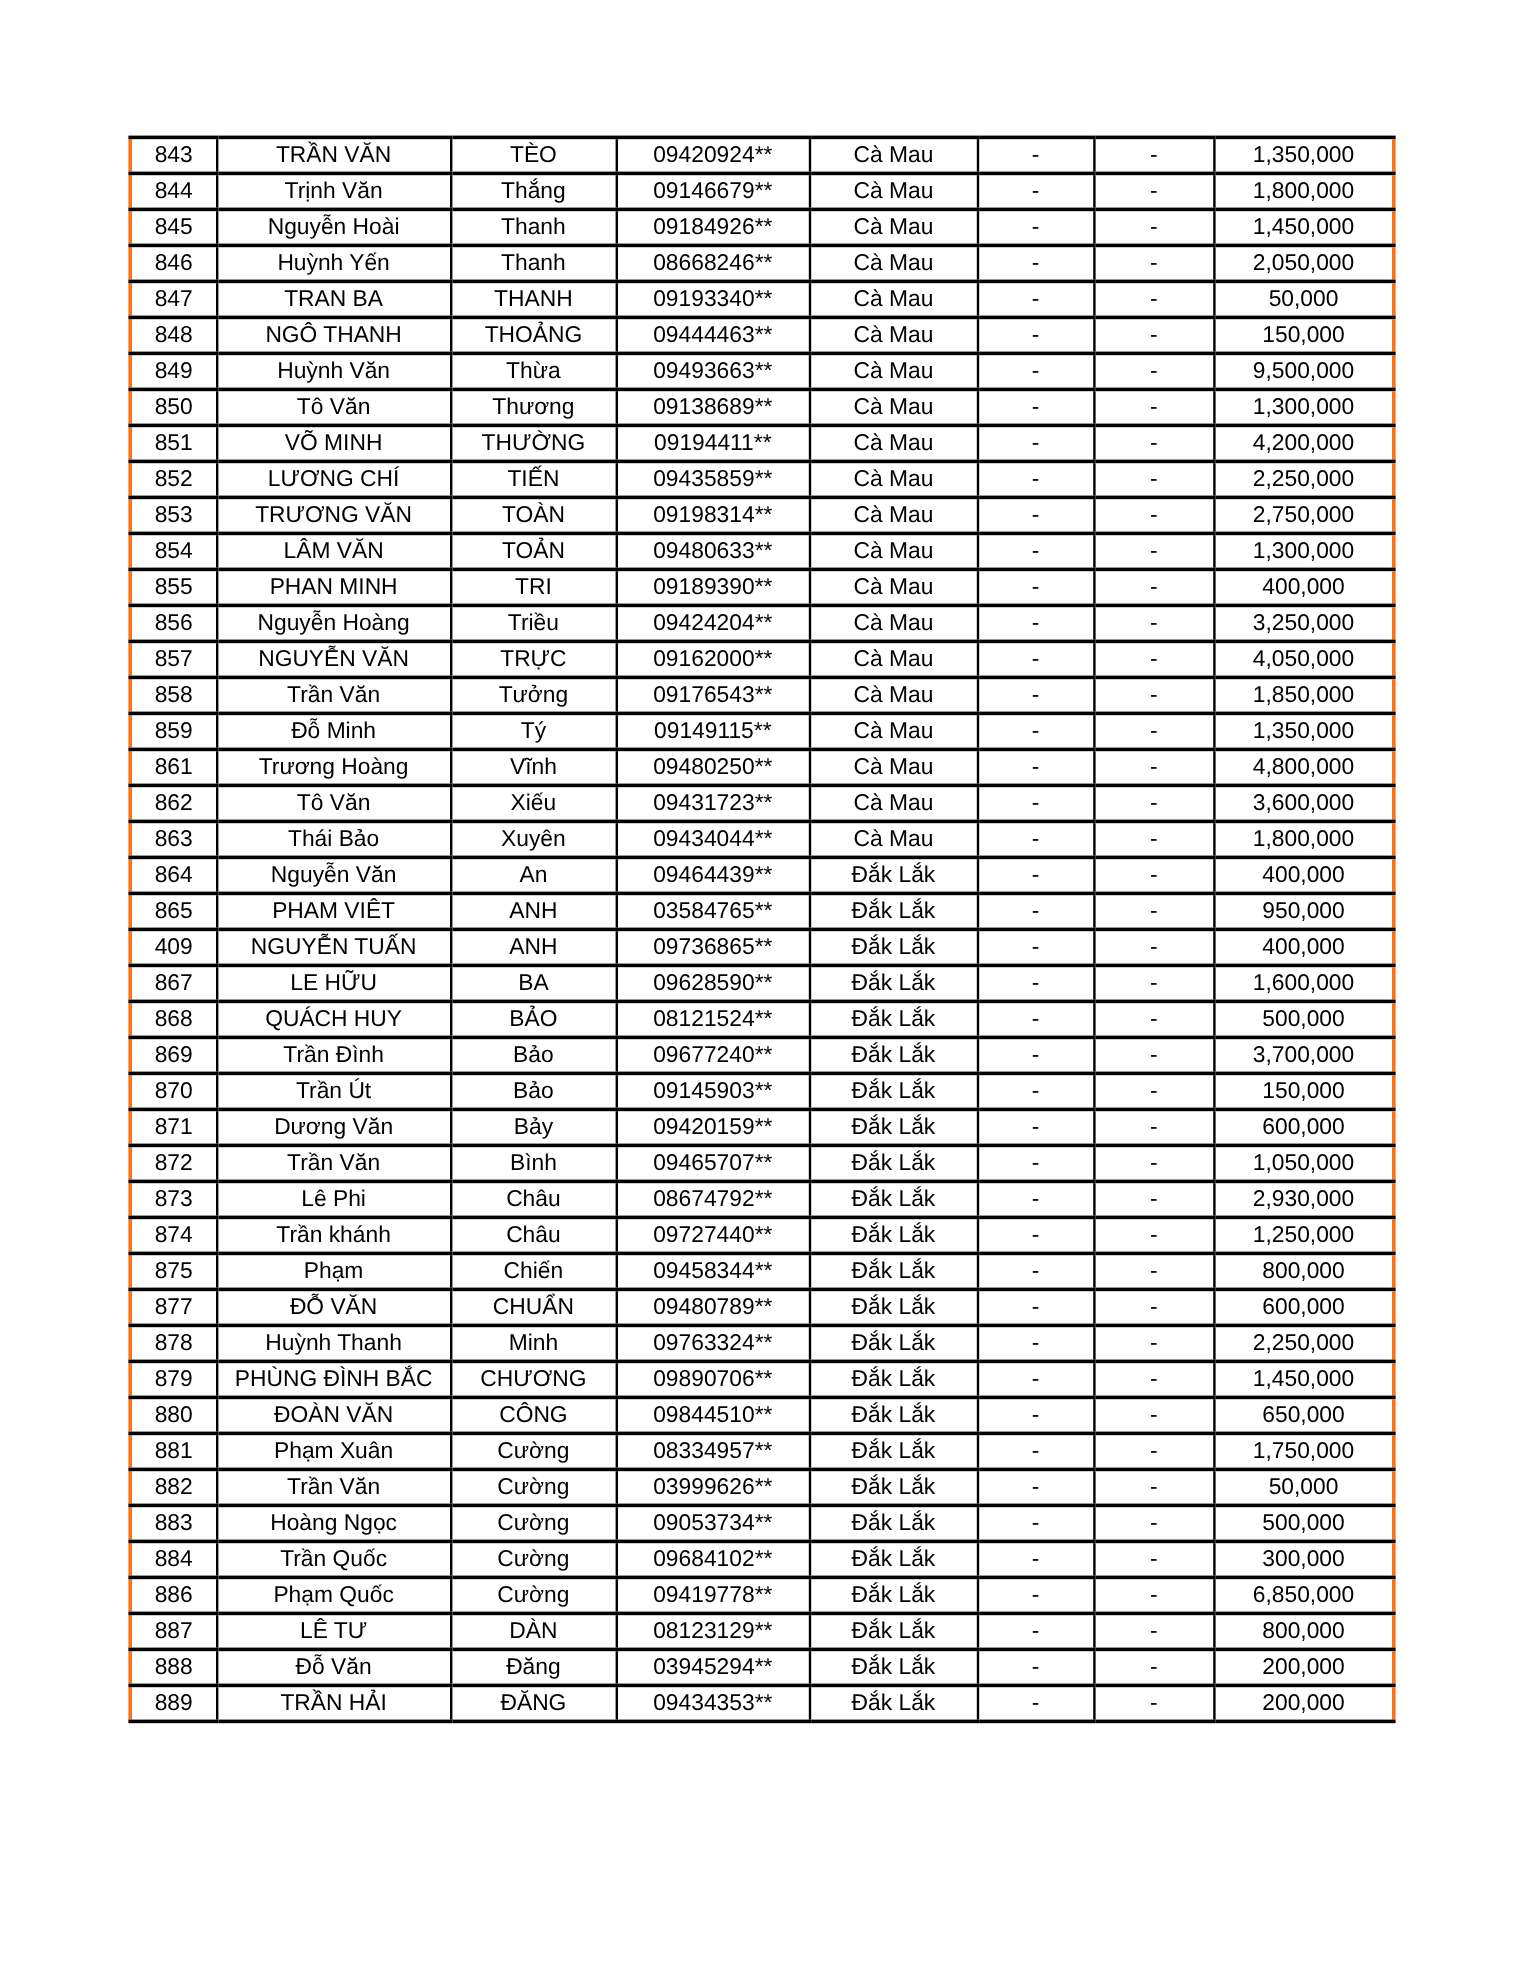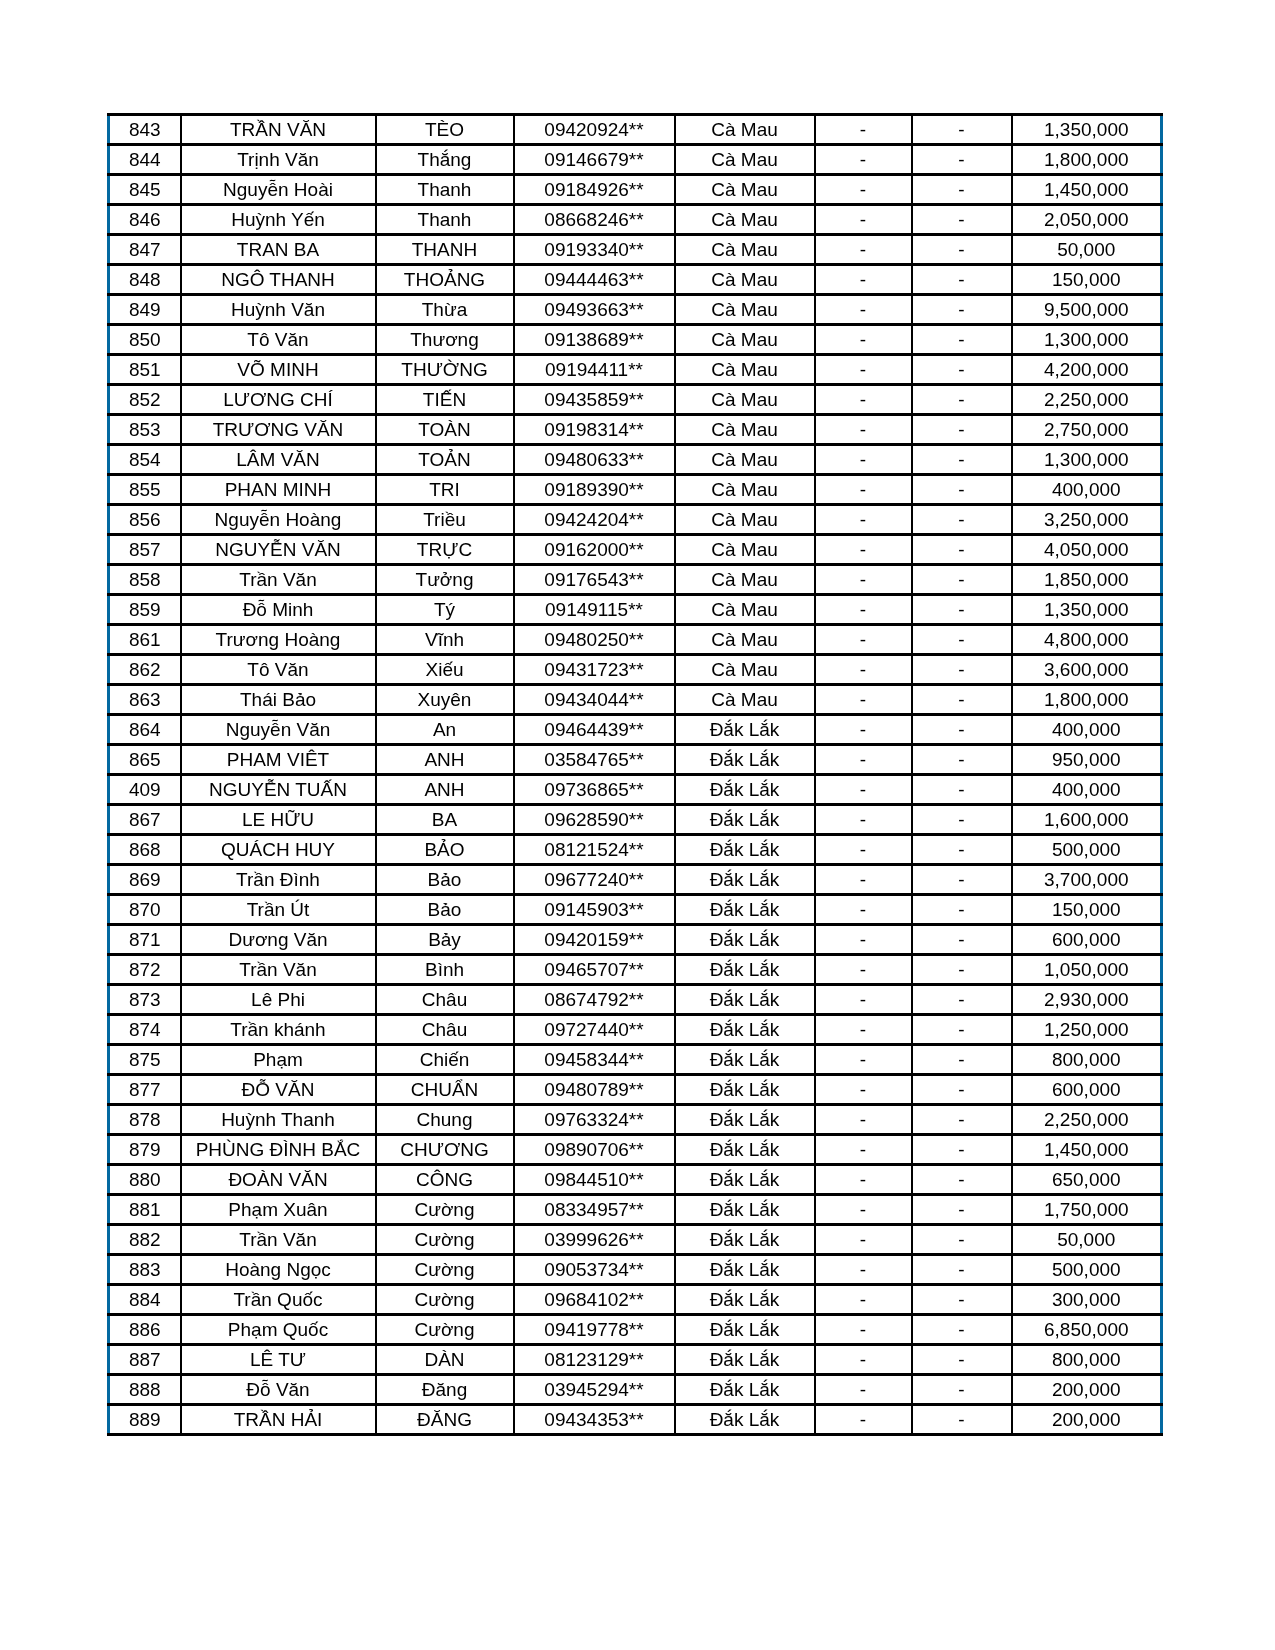--- a/index.html
+++ b/index.html
@@ -15,21 +15,21 @@
     font-family: "Liberation Sans", sans-serif;
     color: #000000;
   }
   table.data-table {
     position: absolute;
     left: 107px;
     top: 113px;
     border-collapse: collapse;
     table-layout: fixed;
     width: 1053px;
-    border: 3px solid #0369a1;
+    border: 3px solid #f97316;
   }
   table.data-table td {
     border-left: 2px solid #000000;
     border-right: 2px solid #000000;
     border-top: 3px solid #000000;
     border-bottom: 3px solid #000000;
     height: 27px;
     font-size: 19px;
     line-height: 1;
     white-space: nowrap;
@@ -395,21 +395,21 @@
           <td class="col-2">CHUẨN</td>
           <td class="col-3">09480789**</td>
           <td class="col-4">Đắk Lắk</td>
           <td class="col-5">-</td>
           <td class="col-6">-</td>
           <td class="col-7">600,000</td>
         </tr>
         <tr>
           <td class="col-0">878</td>
           <td class="col-1">Huỳnh Thanh</td>
-          <td class="col-2">Chung</td>
+          <td class="col-2">Minh</td>
           <td class="col-3">09763324**</td>
           <td class="col-4">Đắk Lắk</td>
           <td class="col-5">-</td>
           <td class="col-6">-</td>
           <td class="col-7">2,250,000</td>
         </tr>
         <tr>
           <td class="col-0">879</td>
           <td class="col-1">PHÙNG ĐÌNH BẮC</td>
           <td class="col-2">CHƯƠNG</td>

